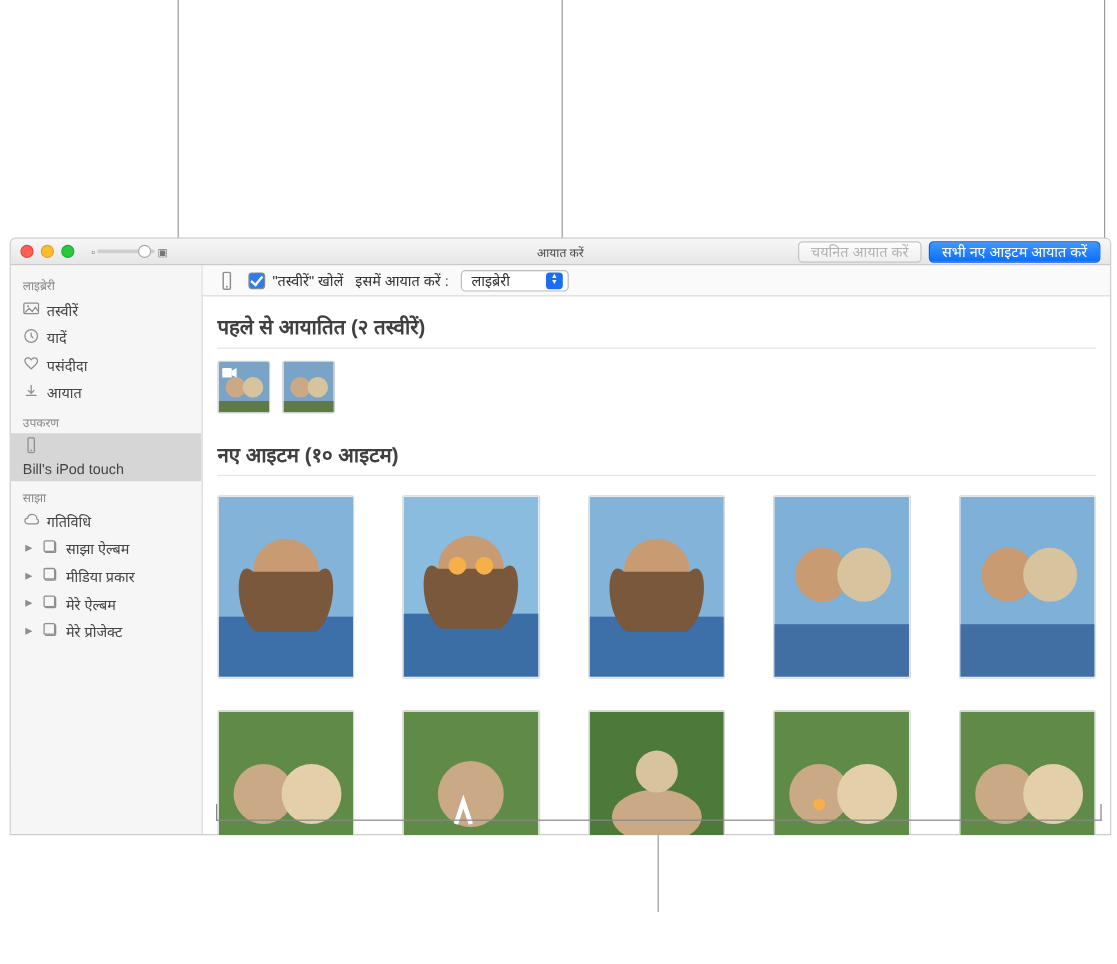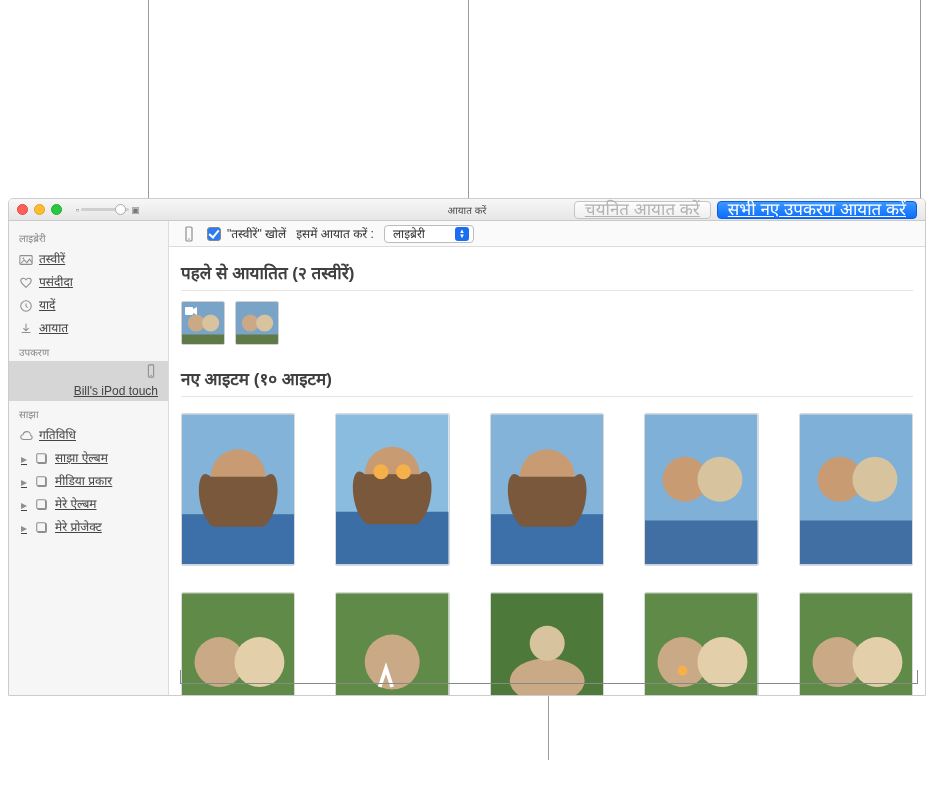--- a/index.html
+++ b/index.html
@@ -60,48 +60,47 @@
   }
   .title-center {
     position: absolute; left: 0; right: 0; text-align: center;
     font-size: 10px; color: #4a4a4a; font-weight: 500;
     pointer-events: none;
   }
   .titlebar-right {
     margin-left: auto; display: flex; gap: 6px;
   }
   .btn {
-    height: 18px; padding: 0 10px; font-size: 17px;
+    height: 18px; padding: 0 10px; font-size: 12px;
     border-radius: 4px; border: 1px solid #c5c5c5;
     background: linear-gradient(#fdfdfd,#efefef);
-    color: #555; line-height: 16px; cursor: pointer; text-decoration: underline;
+    color: #555; line-height: 16px; cursor: pointer;
   }
   .btn.disabled { color: #b3b3b3; }
   .btn.primary {
     background: linear-gradient(#3c97ff,#0d6efd);
     border-color: #0a5fe0; color: #fff;
   }
 
   .body {
     flex: 1; display: flex; min-height: 0;
   }
 
   .sidebar {
     width: 160px; background: #f6f6f6; border-right: 1px solid #dcdcdc;
     overflow-y: auto; padding: 4px 0;
     font-size: 12px;
   }
   .sb-header {
     padding: 6px 10px 2px; font-size: 10px; color: #888;
   }
   .sb-item {
-    display: flex; align-items: flex-end; gap: 6px;
+    display: flex; align-items: flex-start; gap: 6px;
     padding: 3px 10px; color: #444; cursor: pointer;
     white-space: nowrap;
-    text-decoration: underline;
   }
   .sb-item.sel { background: #d6d6d6; flex-direction: column; }
   .sb-icon { width: 14px; height: 14px; color: #8e8e8e; display: inline-flex; align-items: center; justify-content: center; }
   .disclosure { width:10px; text-align:center; color:#8e8e8e; }
 
   .main {
     flex: 1; display: flex; flex-direction: column; min-width: 0;
   }
   .controls {
     height: 26px; border-bottom: 1px solid #dcdcdc;
@@ -180,54 +179,54 @@
     <div class="zoom-slider">
       <span>▫</span>
       <div class="track">
         <div class="thumb"></div>
       </div>
       <span>▣</span>
     </div>
     <div class="title-center">आयात करें</div>
     <div class="titlebar-right">
       <div class="btn disabled">चयनित आयात करें</div>
-      <div class="btn primary">सभी नए उपकरण आयात करें</div>
+      <div class="btn primary">सभी नए आइटम आयात करें</div>
     </div>
   </div>
 
   <div class="body">
     <div class="sidebar">
       <div class="sb-header">लाइब्रेरी</div>
 
       <div class="sb-item">
         <span class="sb-icon">
           <svg viewBox="0 0 16 16">
               <rect x="1" y="3" width="14" height="10" rx="1" fill="none" stroke="#8e8e8e" stroke-width="1.2"></rect>
               <circle cx="5" cy="6" r="1" fill="#8e8e8e"></circle>
               <path d="M2 12 L6 8 L9 11 L12 7 L15 11" fill="none" stroke="#8e8e8e" stroke-width="1.2"></path>
             </svg>
         </span>
         <span>तस्वीरें</span>
       </div>
       <div class="sb-item">
         <span class="sb-icon">
           <svg viewBox="0 0 16 16">
-              <path d="M8 13 C5 10 2 8 2 5.5 C2 3.8 3.4 2.5 5 2.5 C6.2 2.5 7.3 3.2 8 4.3 C8.7 3.2 9.8 2.5 11 2.5 C12.6 2.5 14 3.8 14 5.5 C14 8 11 10 8 13 Z" fill="none" stroke="#8e8e8e" stroke-width="1.2"></path>
-            </svg>
-        </span>
-        <span>पसंदीदा</span>
-      </div>
-      <div class="sb-item">
-        <span class="sb-icon">
-          <svg viewBox="0 0 16 16">
               <circle cx="8" cy="8" r="6" fill="none" stroke="#8e8e8e" stroke-width="1.2"></circle>
               <path d="M8 5 V8 L10 10" stroke="#8e8e8e" stroke-width="1.2" fill="none"></path>
             </svg>
         </span>
         <span>यादें</span>
+      </div>
+      <div class="sb-item">
+        <span class="sb-icon">
+          <svg viewBox="0 0 16 16">
+              <path d="M8 13 C5 10 2 8 2 5.5 C2 3.8 3.4 2.5 5 2.5 C6.2 2.5 7.3 3.2 8 4.3 C8.7 3.2 9.8 2.5 11 2.5 C12.6 2.5 14 3.8 14 5.5 C14 8 11 10 8 13 Z" fill="none" stroke="#8e8e8e" stroke-width="1.2"></path>
+            </svg>
+        </span>
+        <span>पसंदीदा</span>
       </div>
       <div class="sb-item">
         <span class="sb-icon">
           <svg viewBox="0 0 16 16">
               <path d="M8 2 V10 M5 7 L8 10 L11 7" fill="none" stroke="#8e8e8e" stroke-width="1.2"></path>
               <path d="M3 12 H13" stroke="#8e8e8e" stroke-width="1.2"></path>
             </svg>
         </span>
         <span>आयात</span>
       </div>

